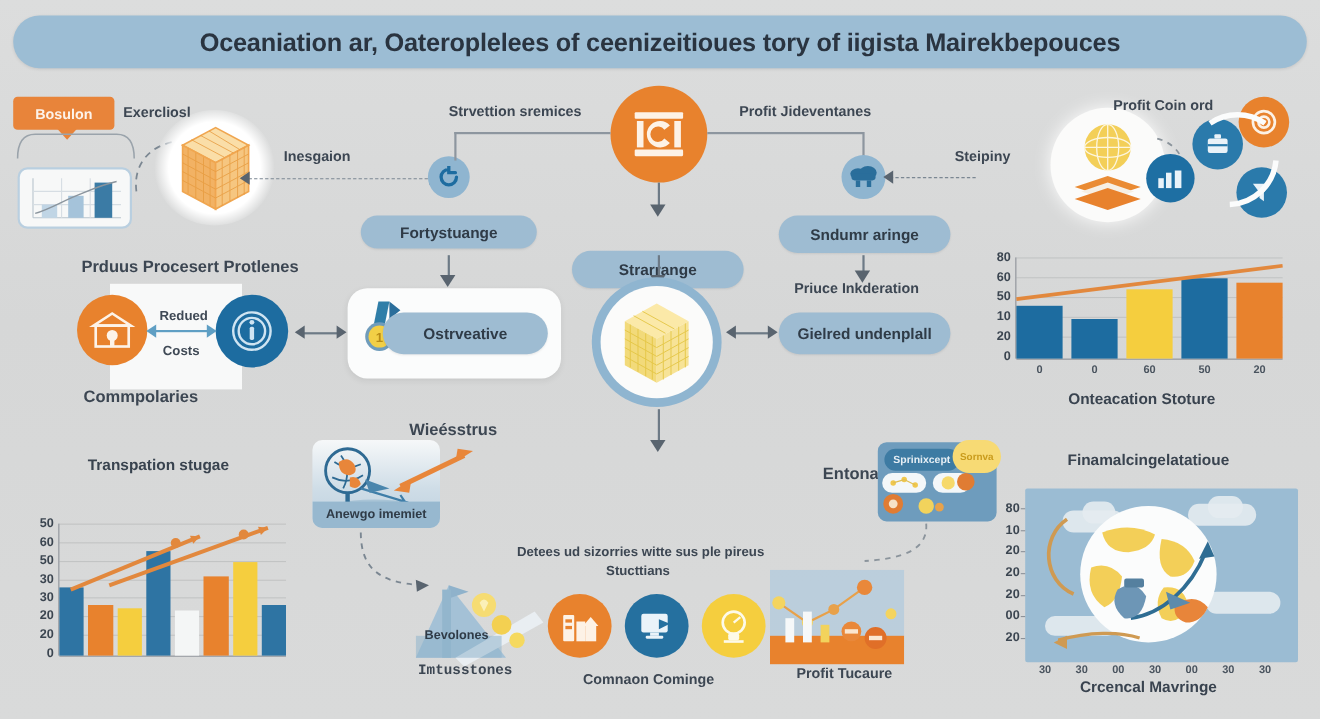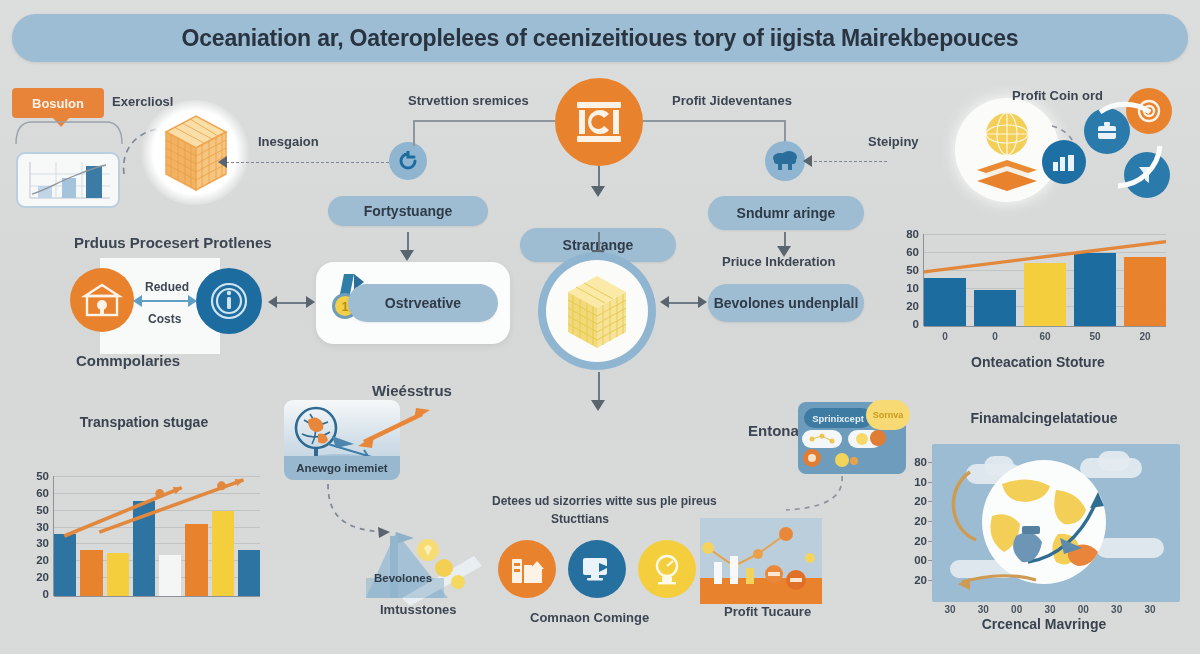--- a/index.html
+++ b/index.html
@@ -460,21 +460,21 @@
           <line x1="24" y1="15" x2="53" y2="31"></line>
       </g>
     </svg>
   </div>
 
   <div class="hline" style="left:668px; top:302px; width:34px;"></div>
   <div class="arrow-lf" style="left:660px; top:296px;"></div>
   <div class="arrow-rt" style="left:698px; top:296px;"></div>
 
   <div class="pill" style="left:708px; top:284px; width:156px; height:38px; border-radius:19px;">
-    <span>Bevolones undenplall</span>
+    <span>Gielred undenplall</span>
   </div>
 
   <div class="chart" id="chart-top-right" style="left:888px; top:226px; width:300px; height:146px;">
     <div class="plot" id="plot-tr" style="left:36px; top:8px; right:22px; height:92px;">
         <div class="gridline" style="top: 0px;"></div>
         <div class="ytick" style="top: 0px;">80</div>
         <div class="gridline" style="top: 18px;"></div>
         <div class="ytick" style="top: 18px;">60</div>
         <div class="gridline" style="top: 36px;"></div>
         <div class="ytick" style="top: 36px;">50</div>
@@ -563,43 +563,43 @@
     <line x1="12" y1="40" x2="70" y2="12" stroke="#e8863a" stroke-width="4.5"></line>
     <polygon points="6,44 22,34 20,46" fill="#e8863a"></polygon>
     <polygon points="78,8 62,18 64,6" fill="#e8863a"></polygon>
   </svg>
 
   <svg style="position:absolute; left:322px; top:482px;" width="80" height="62">
     <path d="M6,2 C6,34 22,48 62,50" fill="none" stroke="#7b8792" stroke-width="1.7" stroke-dasharray="5 5"></path>
     <polygon points="68,50 56,45 57,56" fill="#59646f"></polygon>
   </svg>
 
-  <div style="position:absolute; left:366px; top:520px; width:118px; height:86px; overflow:hidden;">
+  <div style="position:absolute; left:378px; top:520px; width:118px; height:86px; overflow:hidden;">
     <svg width="118" height="86">
       <polygon points="30,12 82,78 0,78" fill="#a4c1d6"></polygon>
       <polygon points="30,12 48,18 30,24" fill="#8fb2cb"></polygon>
       <rect x="24" y="16" width="8" height="62" fill="#93b6cd"></rect>
       <path d="M36,78 L108,36 L116,46 L44,86 Z" fill="#e9eef2"></path>
       <g>
         <circle cx="62" cy="30" r="11" fill="#f6dc72"></circle>
         <circle cx="78" cy="48" r="9" fill="#f3d051"></circle>
         <circle cx="92" cy="62" r="7" fill="#f5d95f"></circle>
         <path d="M58,28 q4,-6 8,0 l-4,8 z" fill="#fbf0b9"></path>
       </g>
       <rect x="0" y="58" width="78" height="20" fill="#90b4cc" opacity=".55"></rect>
     </svg>
     <div style="position:absolute; left:8px; top:52px; color:#2f3b47; font-size:11.5px; font-weight:bold;">Bevolones</div>
   </div>
-  <div class="lbl" style="left:380px; top:602px;">Imtusstones</div>
+  <div class="lbl" style="left:380px; top:602px;font-family:Liberation Mono, monospace;">Imtusstones</div>
 
   <div class="vline" style="left:598px; top:372px; height:32px;"></div>
   <div class="arrow-dn" style="left:591px; top:400px;"></div>
 
 
-  <div class="lbl sm" style="left:470px; top:494px;margin-left:22px;">Detees ud sizorries witte sus ple pireus</div>
+  <div class="lbl sm" style="left:470px; top:494px;">Detees ud sizorries witte sus ple pireus</div>
   <div class="lbl sm" style="left:551px; top:512px;">Stucttians</div>
 
   <div class="circ orange" style="left:498px; top:540px; width:58px; height:58px;">
     <svg width="34" height="32" viewBox="0 0 34 32">
       <rect x="2" y="6" width="10" height="24" rx="1" fill="#fdf2e6"></rect>
       <rect x="14" y="12" width="8" height="18" fill="#fdf2e6"></rect>
       <polygon points="27,8 34,16 20,16" fill="#fdf2e6"></polygon>
       <rect x="22" y="16" width="10" height="14" fill="#fdf2e6"></rect>
       <rect x="4" y="10" width="6" height="3" fill="#e8822d"></rect>
       <rect x="4" y="16" width="6" height="3" fill="#e8822d"></rect>

